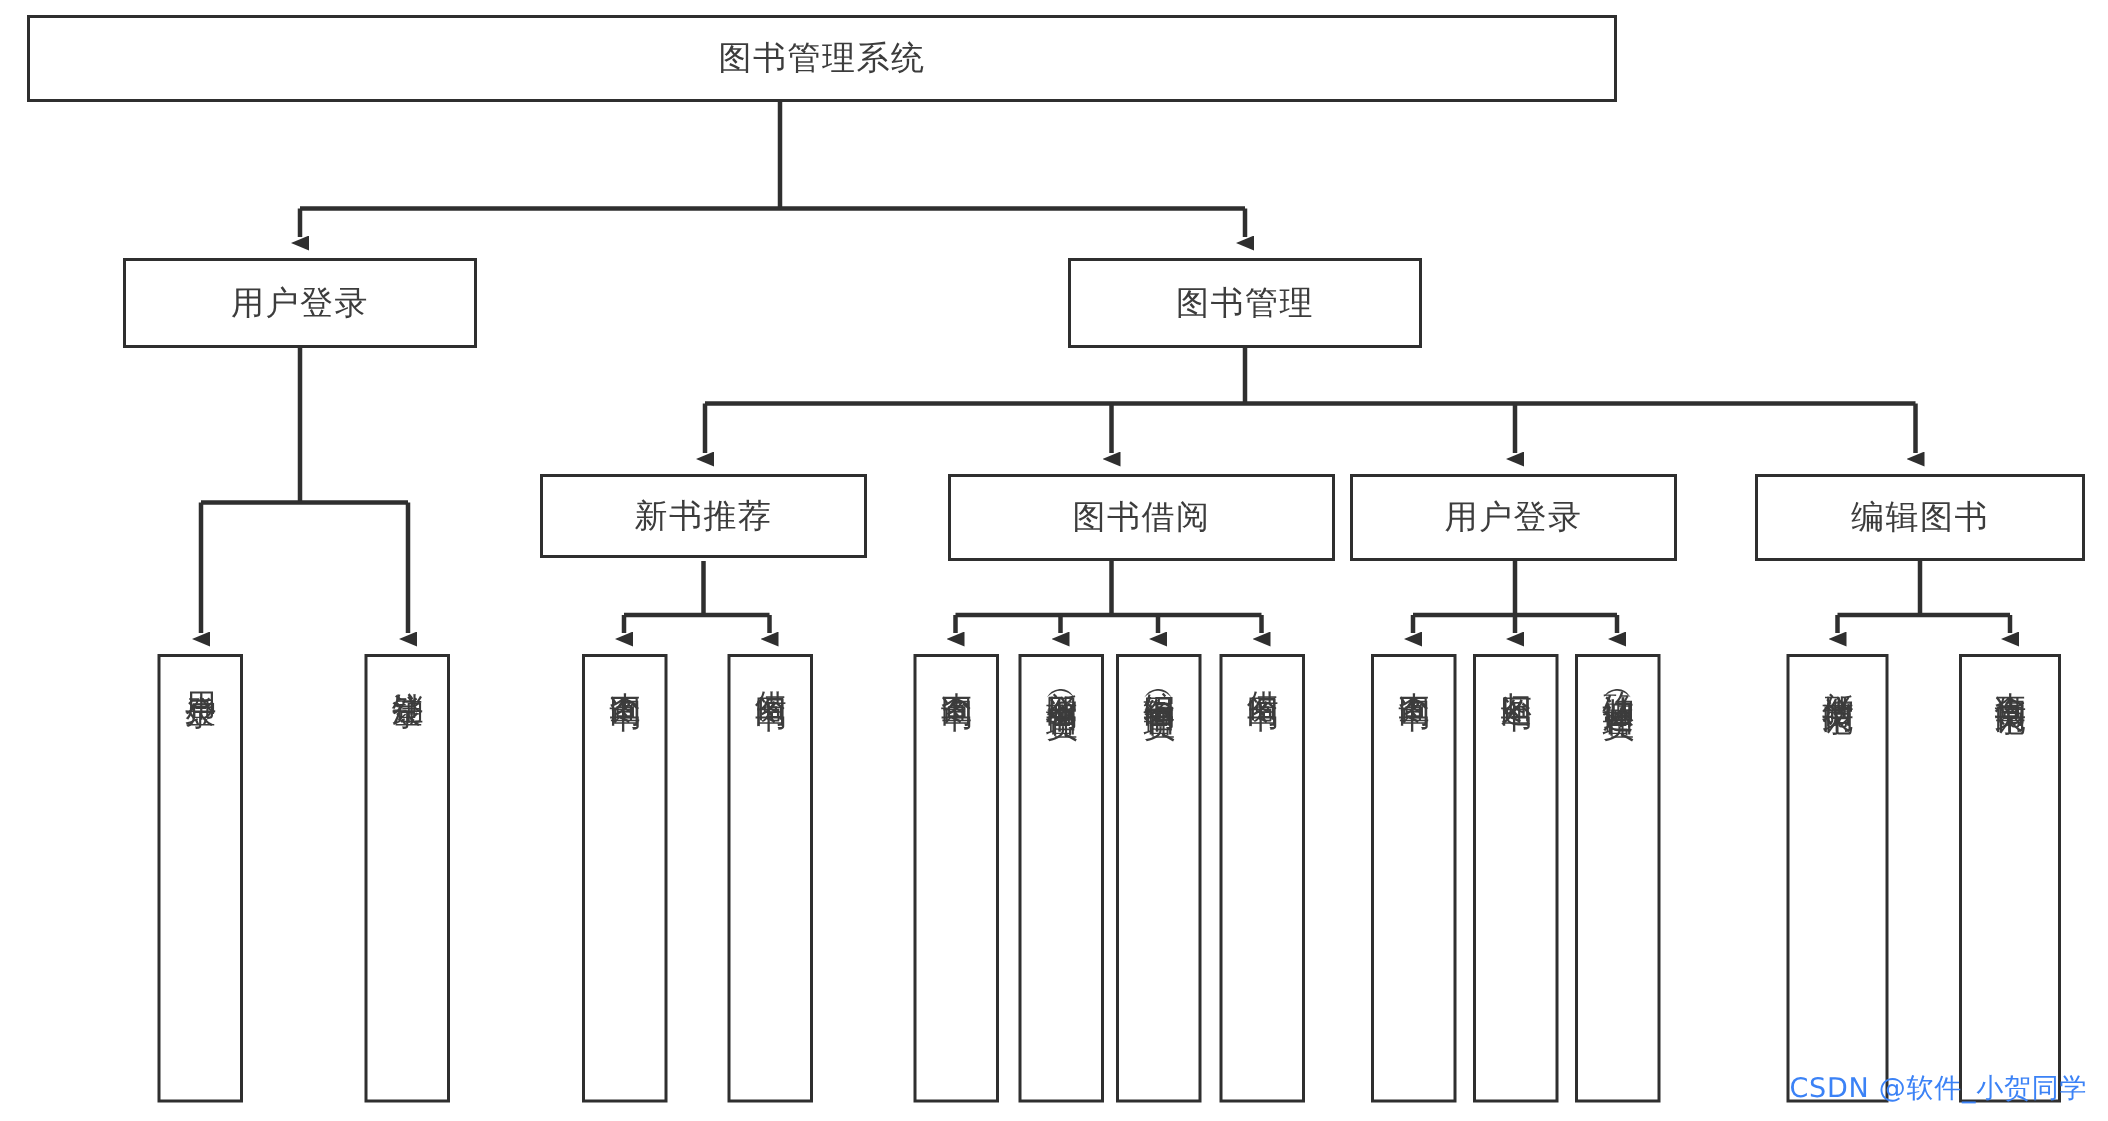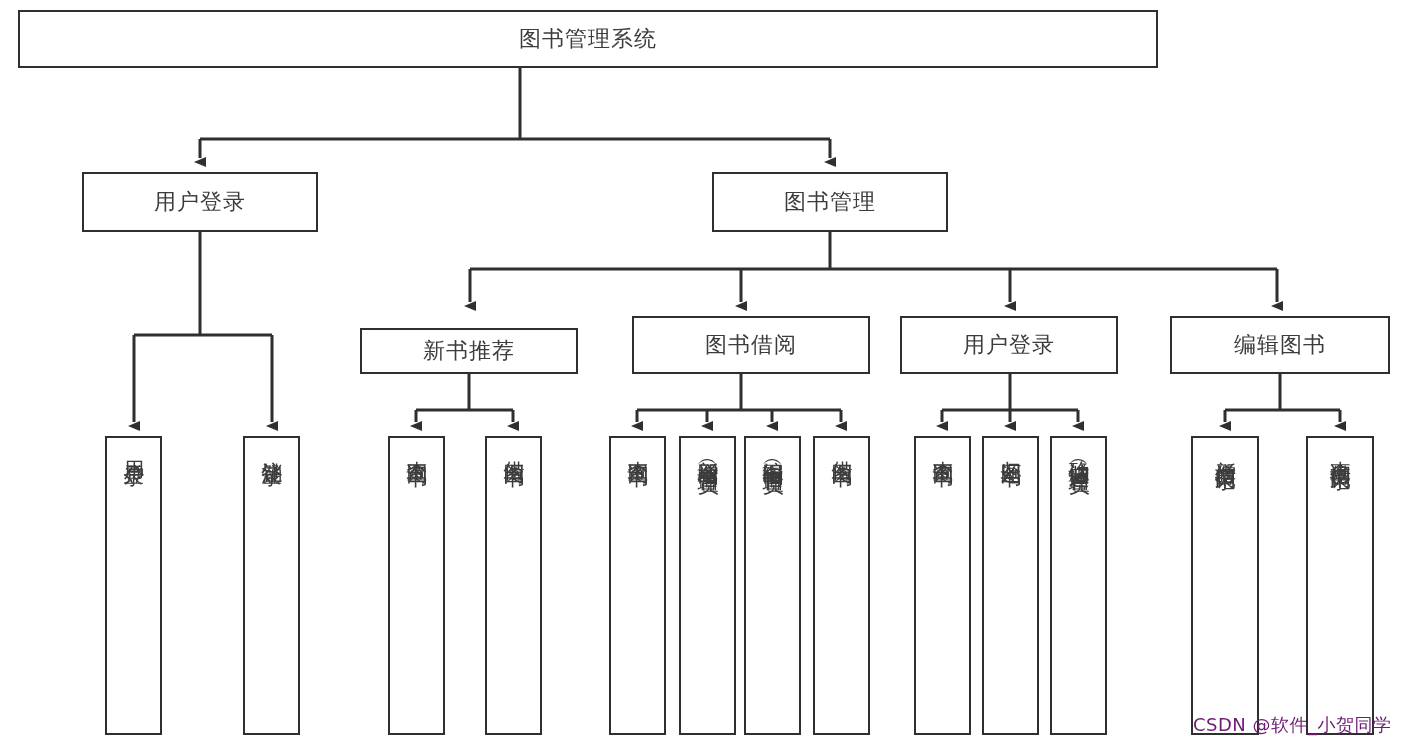--- a/index.html
+++ b/index.html
@@ -48,21 +48,21 @@
     text-orientation: upright;
     font-size: 21px;
     line-height: 1.18;
     letter-spacing: 2px;
     color: #3c3c3c;
     white-space: nowrap;
   }
   .watermark {
     position: absolute;
     font-size: 18px;
-    color: #701a75;
+    color: #3b82f6;
     white-space: nowrap;
     letter-spacing: 0.5px;
   }
 </style>
 </head>
 <body>
 
 <div id="canvas">
 
   <svg id="edges" viewBox="0 0 1405 747" xmlns="http://www.w3.org/2000/svg">
@@ -108,35 +108,35 @@
       <path d="M1010,410 L1010,422" marker-end="url(#arrow)"></path>
       <path d="M1078,410 L1078,422" marker-end="url(#arrow)"></path>
 
       <path d="M1280,374 L1280,410"></path>
       <path d="M1225,410 L1340,410"></path>
       <path d="M1225,410 L1225,422" marker-end="url(#arrow)"></path>
       <path d="M1340,410 L1340,422" marker-end="url(#arrow)"></path>
     </g>
   </svg>
 
-  <div class="node h" style="left:18px; top:10px; width:1140px; height:58px;">
+  <div class="node h" style="left:18px; top:10px; width:1060px; height:58px;">
     <span>图书管理系统</span>
   </div>
 
   <div class="node h" style="left:82px; top:172px; width:236px; height:60px;">
     <span>用户登录</span>
   </div>
   <div class="node h" style="left:712px; top:172px; width:236px; height:60px;">
     <span>图书管理</span>
   </div>
 
-  <div class="node h" style="left:360px; top:316px; width:218px; height:46px;margin-top:12px;">
+  <div class="node h" style="left:360px; top:316px; width:218px; height:56px;">
     <span>新书推荐</span>
   </div>
-  <div class="node h" style="left:632px; top:316px; width:238px; height:58px;">
+  <div class="node h" style="left:632px; top:316px; width:258px; height:58px;">
     <span>图书借阅</span>
   </div>
   <div class="node h" style="left:900px; top:316px; width:218px; height:58px;">
     <span>用户登录</span>
   </div>
   <div class="node h" style="left:1170px; top:316px; width:220px; height:58px;">
     <span>编辑图书</span>
   </div>
 
   <div class="node v" style="left:105px; top:436px; width:57px; height:299px;">

